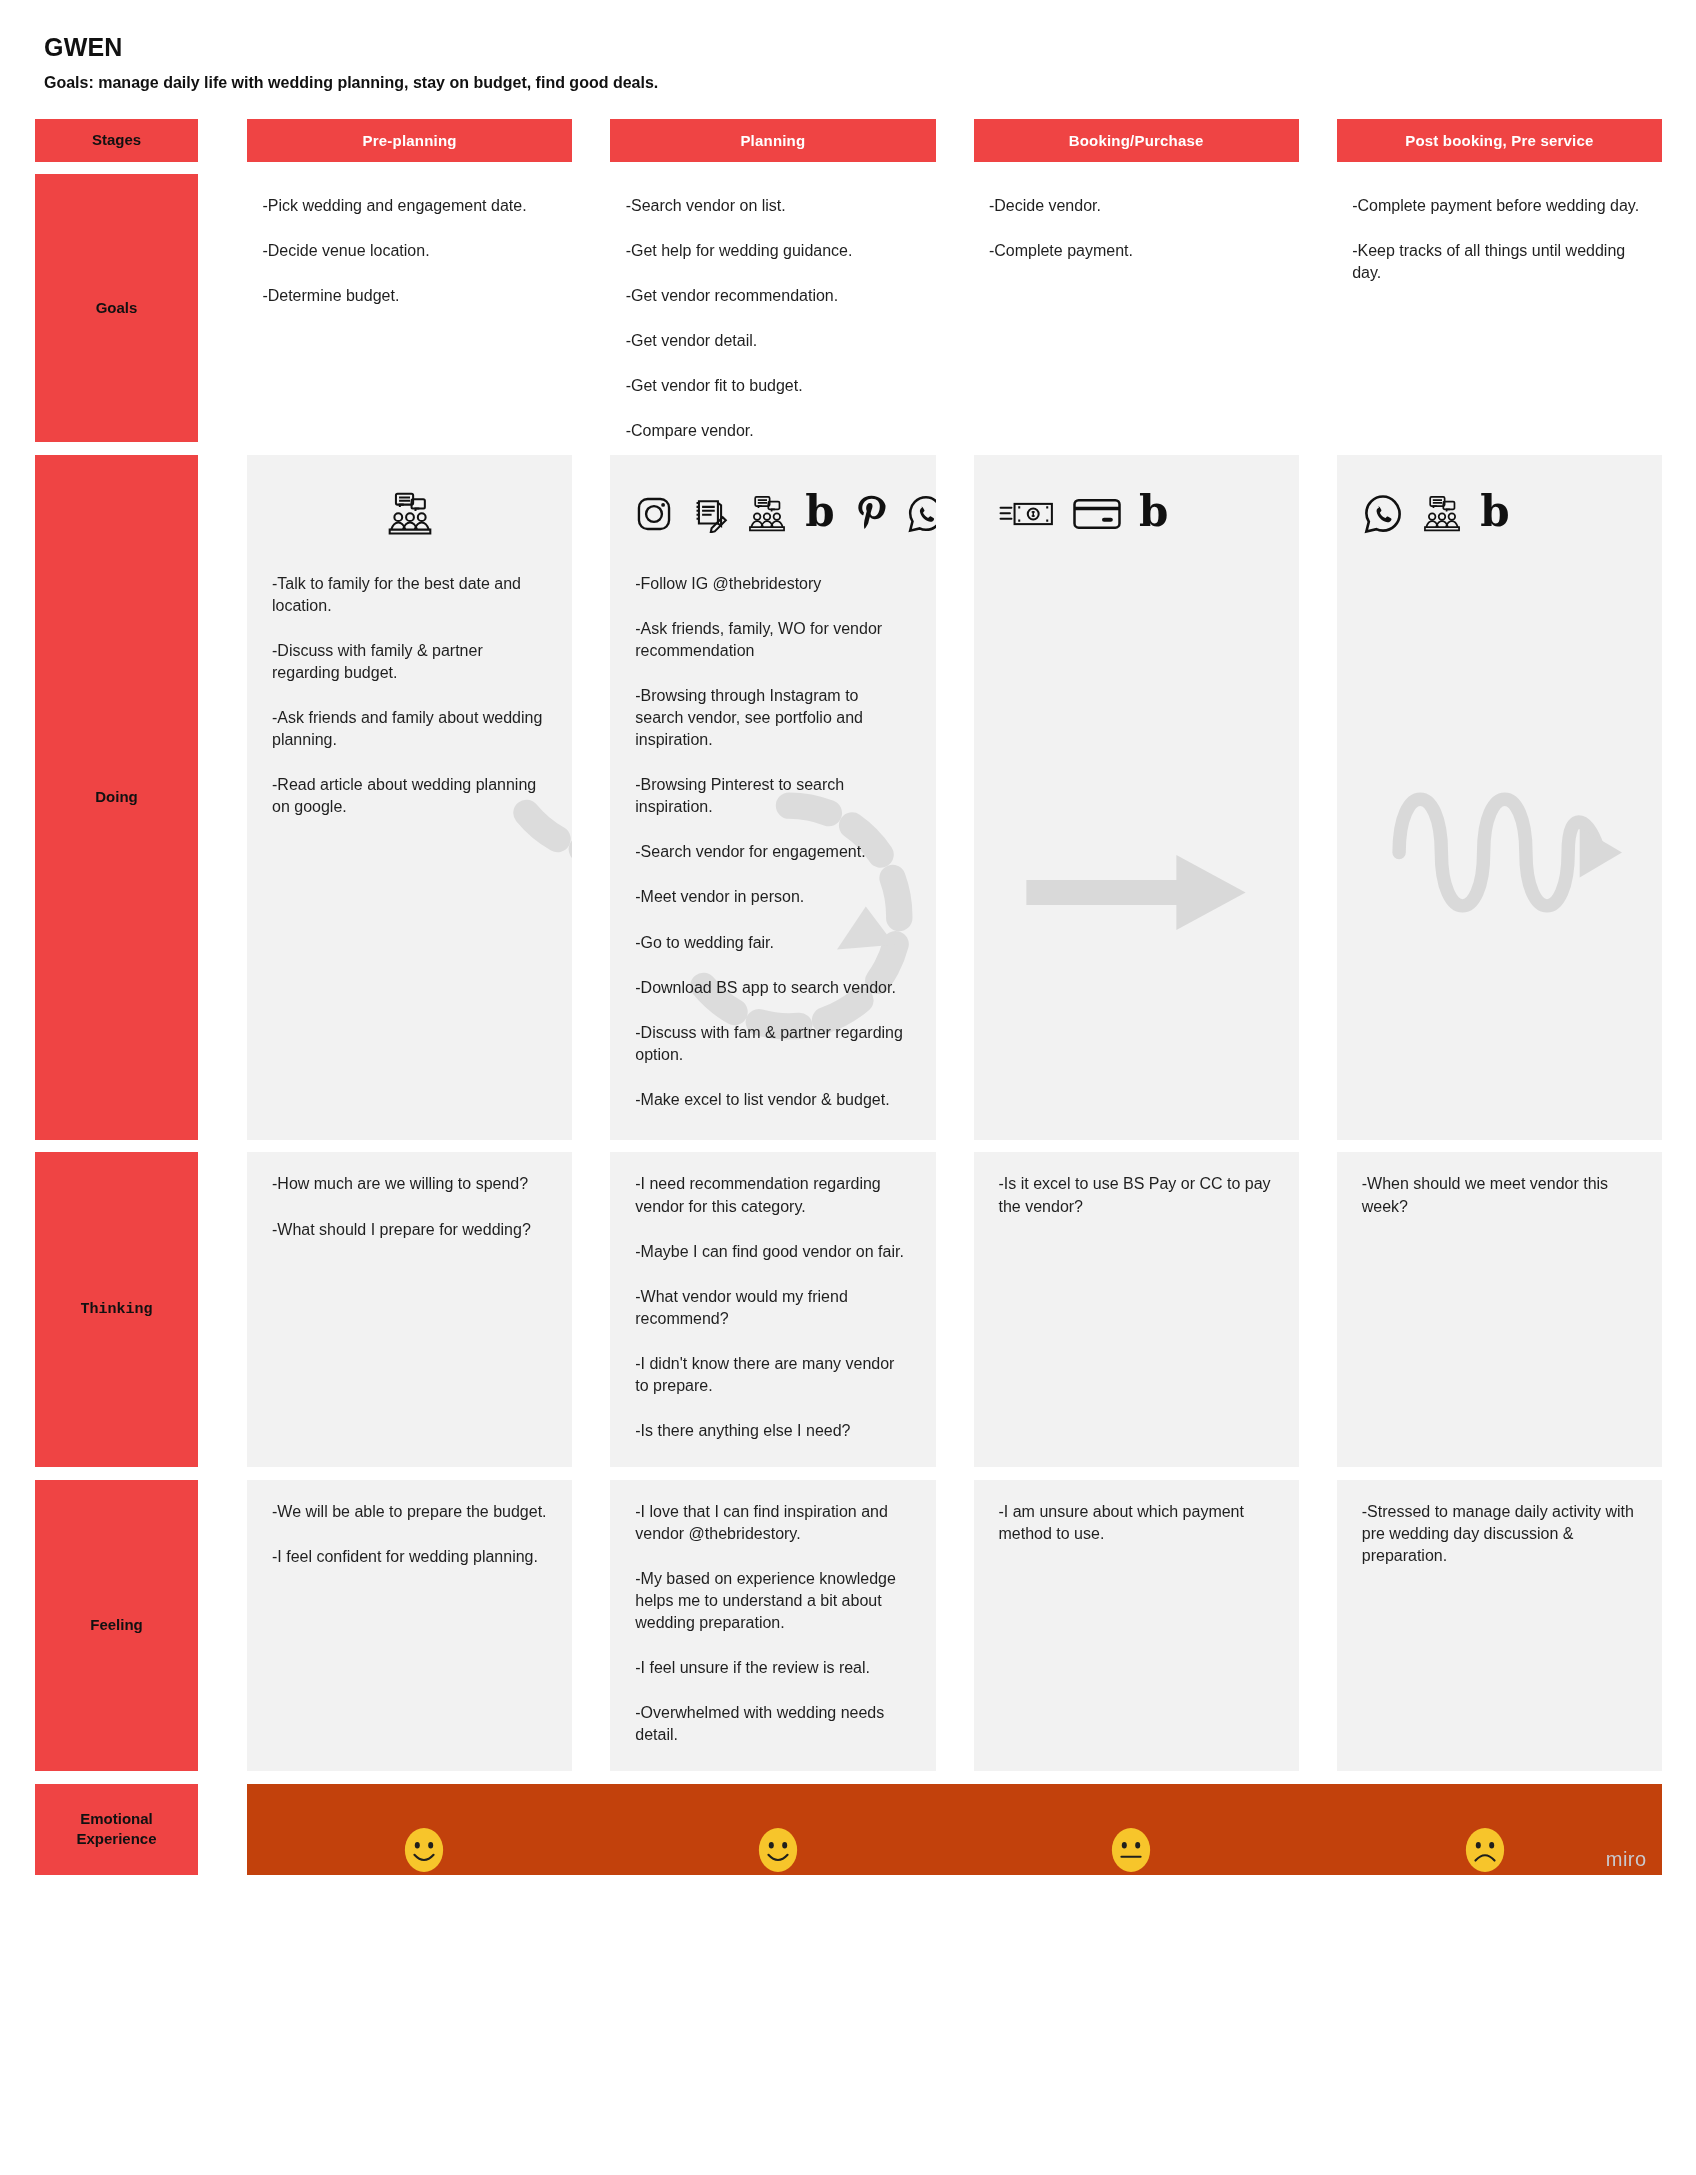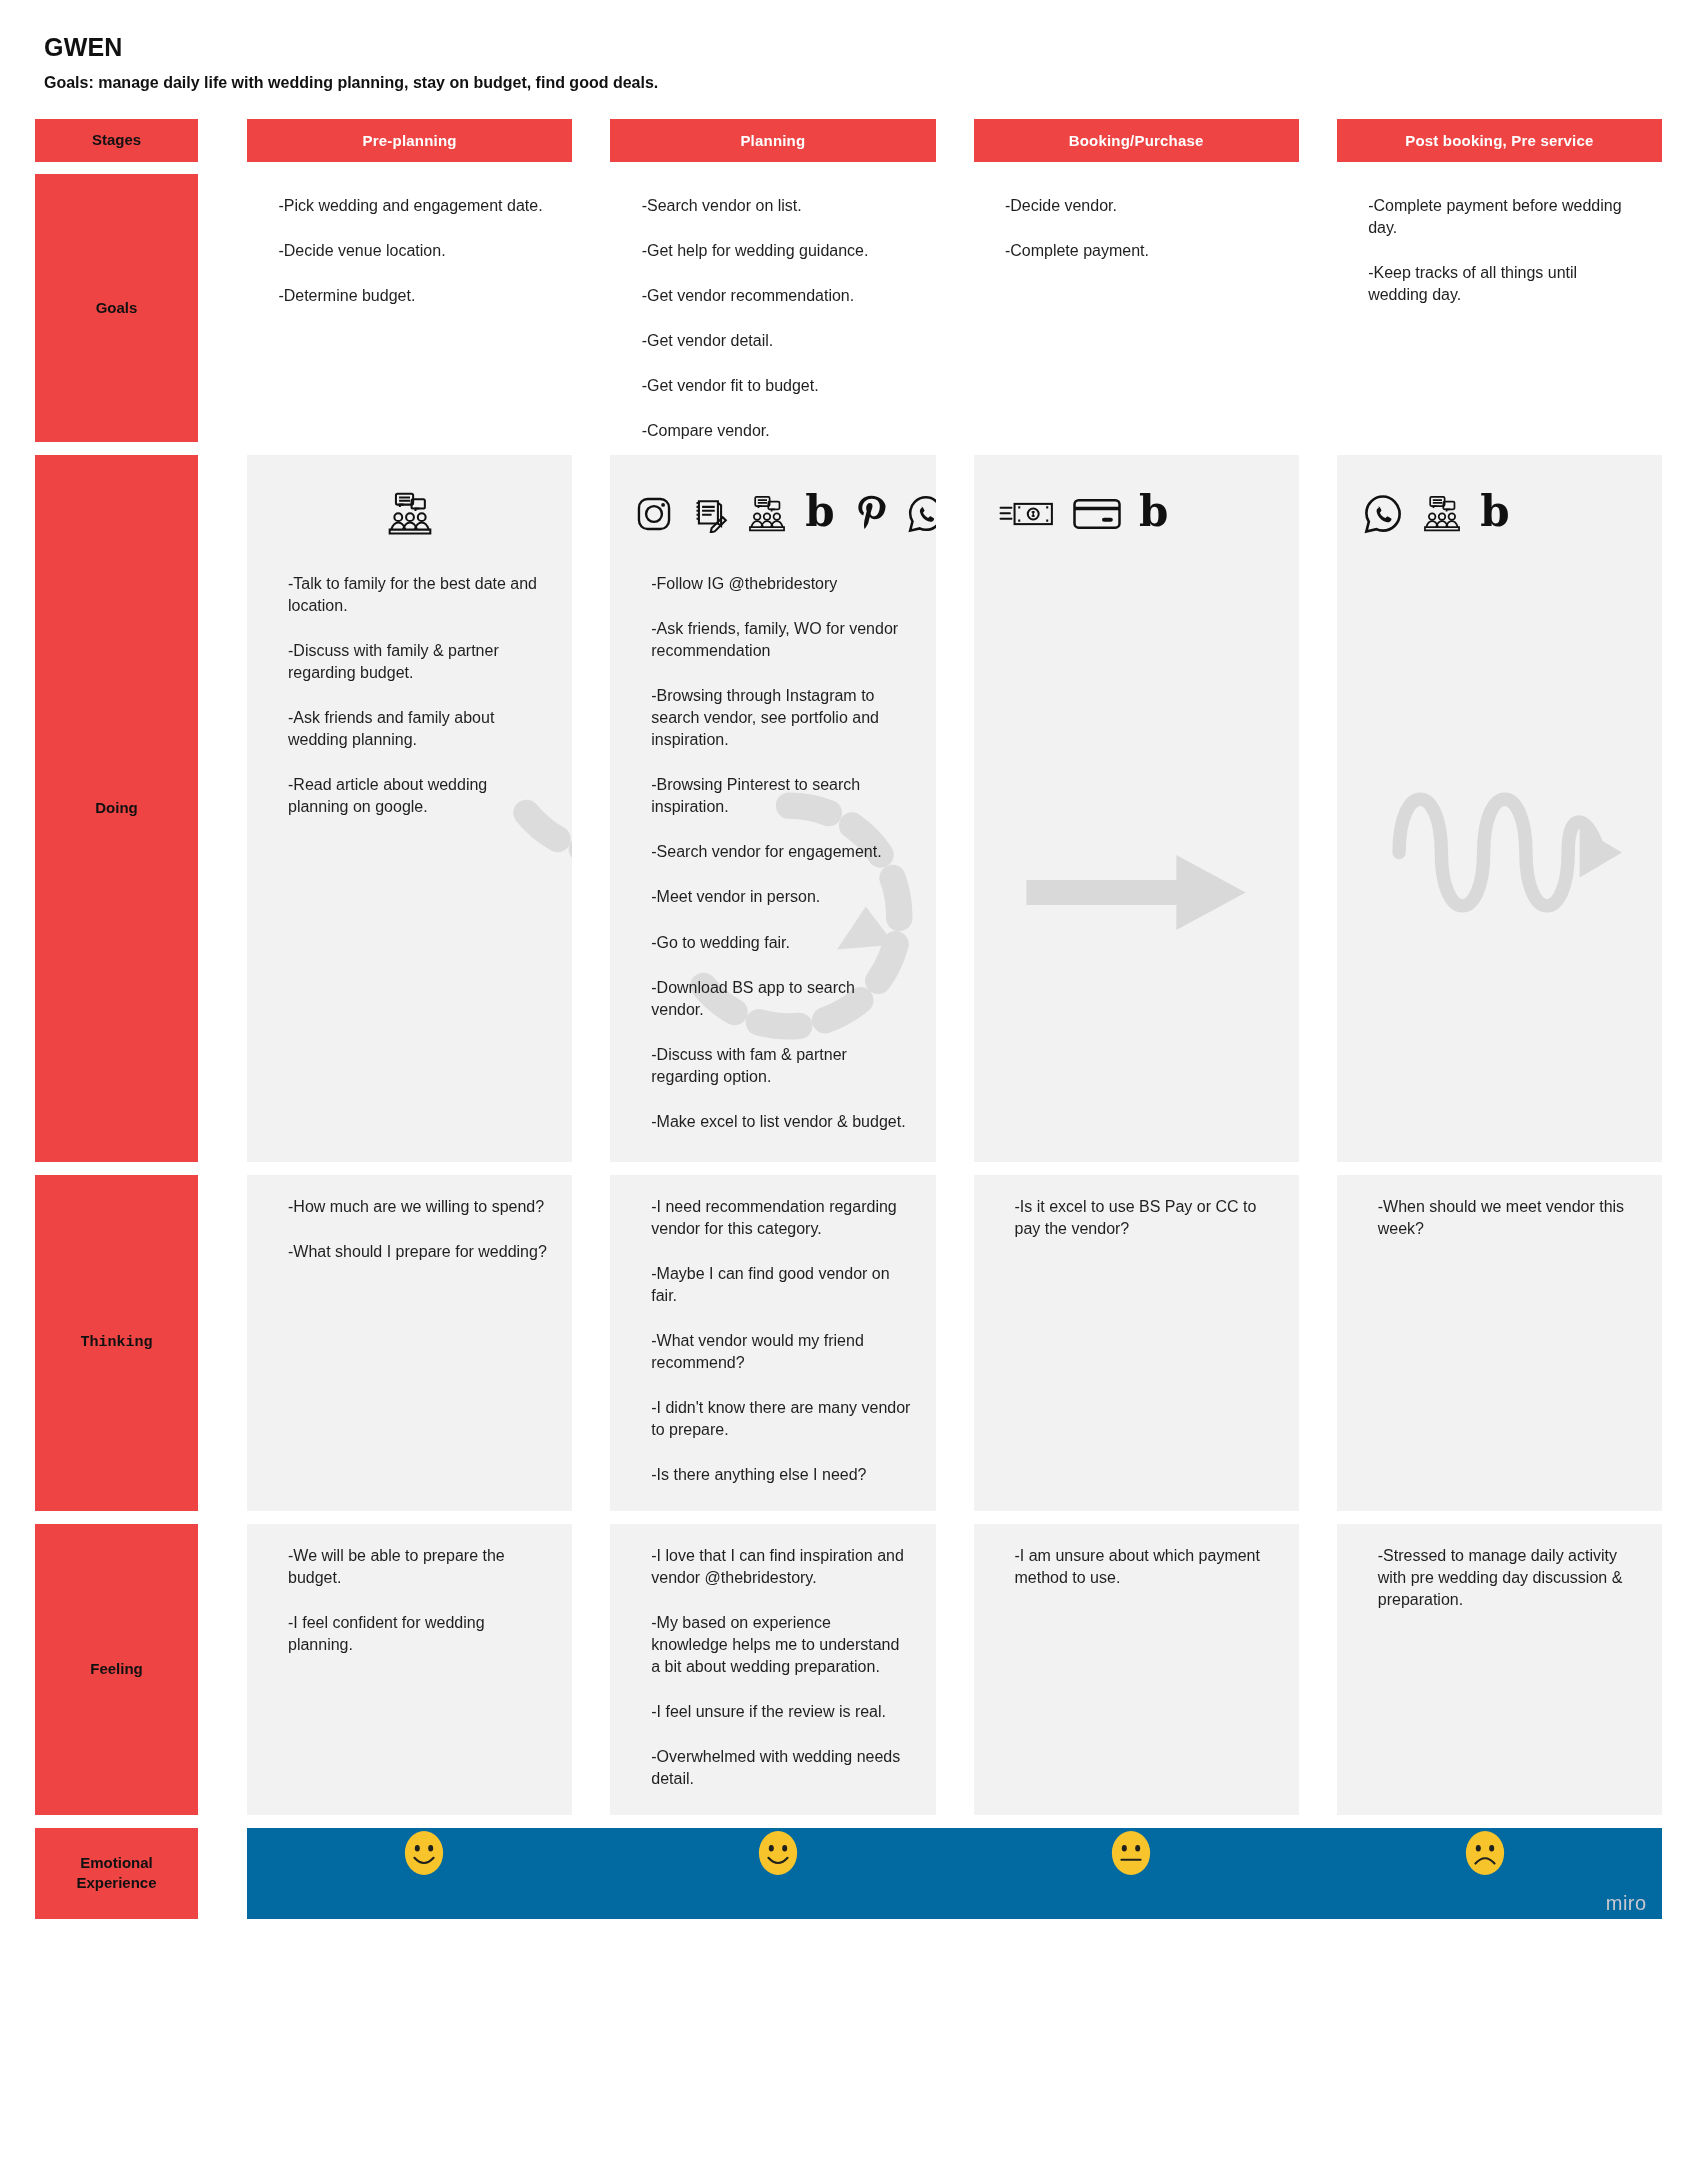--- a/index.html
+++ b/index.html
@@ -95,21 +95,21 @@
     padding:21px 25px 25px 25px;
     box-sizing:border-box;
     height:100%;
     position:relative;
     z-index:2;
   }
   .bullets{position:relative;z-index:3;}
   .bullet{
     font-size:16px;
     line-height:1.38;
-    margin:0 0 23px 16px;
+    margin:0 0 23px 0;
     color:#1f1f1f;
   }
   .bullet:last-child{margin-bottom:0;}
 
   
   .row-goals .rowlabel{min-height:232px;}
   .row-goals .cell-body{background:transparent;padding:21px 21px 0 15.4px;}
 
   
   .row-doing .rowlabel{min-height:500px;}
@@ -148,24 +148,24 @@
 
   
   .row-thinking .rowlabel{min-height:252px;font-family:Liberation Mono, monospace;}
   .row-feeling .rowlabel{min-height:207px;}
 
   
   .row-emotion{margin-bottom:0;}
   .row-emotion .rowlabel{height:91px;}
   .emotion-strip{
     flex:1;
-    background:#0369a1;
+    background:#c2410c;
     height:91px;
     display:flex;
-    align-items:flex-start;
+    align-items:flex-end;
     position:relative;
   }
   .emo-cell{
     flex:1;
     display:flex;
     align-items:center;
     justify-content:center;
   }
   .emo{display:block;}
   .miro{

